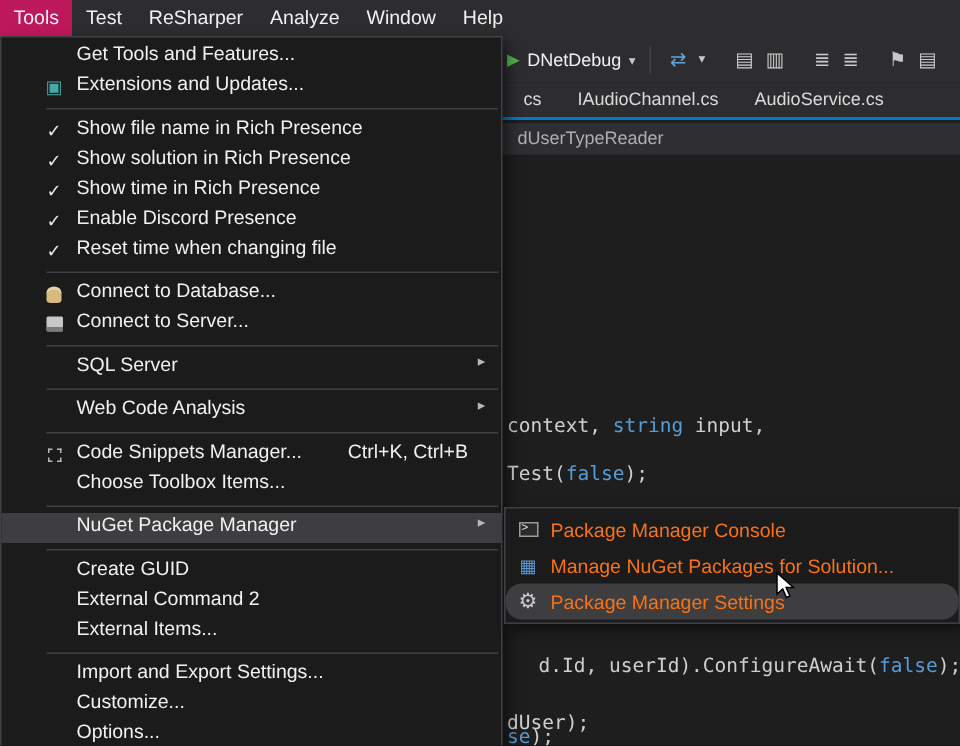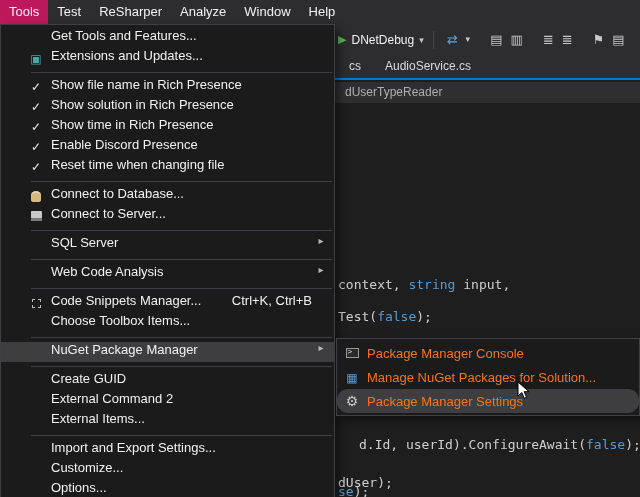--- a/index.html
+++ b/index.html
@@ -115,20 +115,21 @@
         <span class="tb-icon tb-gap">≣</span>
         <span class="tb-icon">≣</span>
         <span class="tb-icon tb-gap">⚑</span>
         <span class="tb-icon">▤</span>
       </span>
   </div>
 
   <div class="tabstrip">
     <div class="tab-spacer"></div>
   <div class="tab">cs</div>
+      <div class="tab">IAudioChannel.cs</div>
       <div class="tab">AudioService.cs</div>
     </div>
 
   <div class="navbar">
     <span class="navbar-text">dUserTypeReader</span>
   </div>
 
   <div class="editor-lines">
       <div class="code-line" style="top: 277px;"><span class="tok-plain">context, </span><span class="tok-keyword">string</span><span class="tok-plain"> input,</span></div>
       <div class="code-line" style="top: 309px;"><span class="tok-plain">Test(</span><span class="tok-keyword">false</span><span class="tok-plain">);</span></div>

